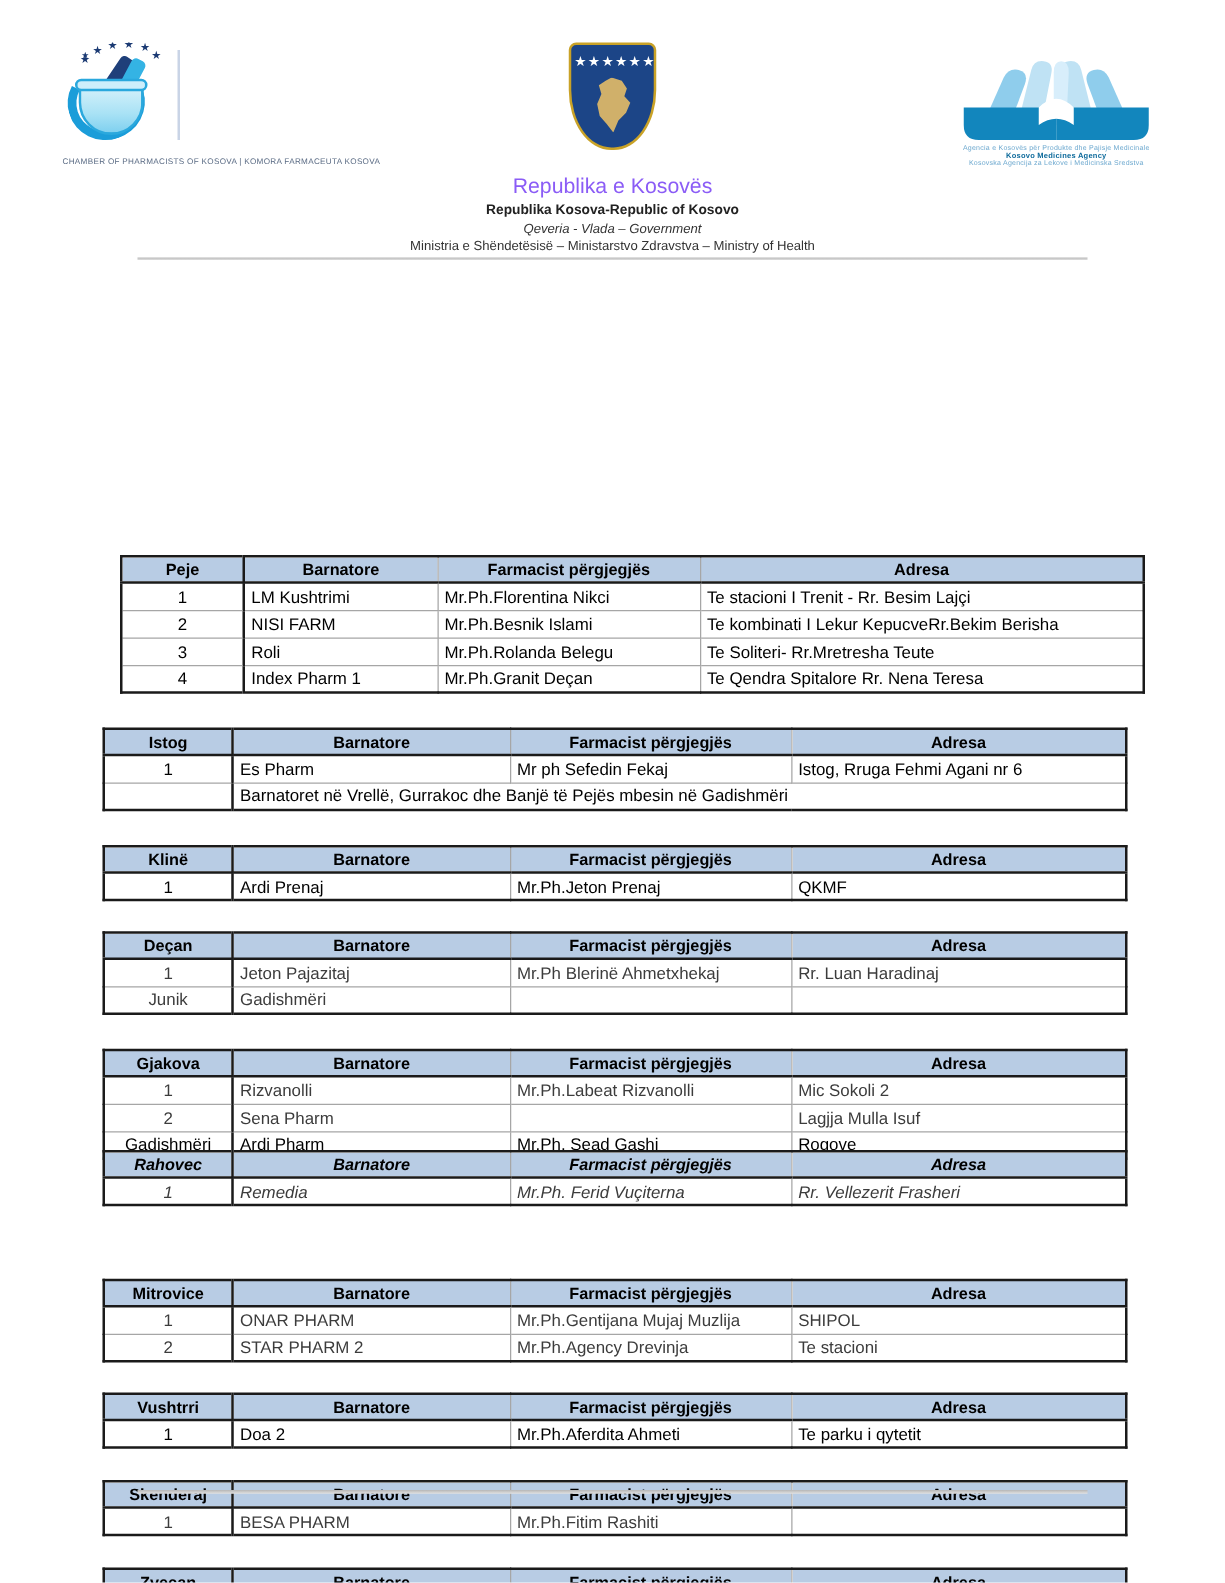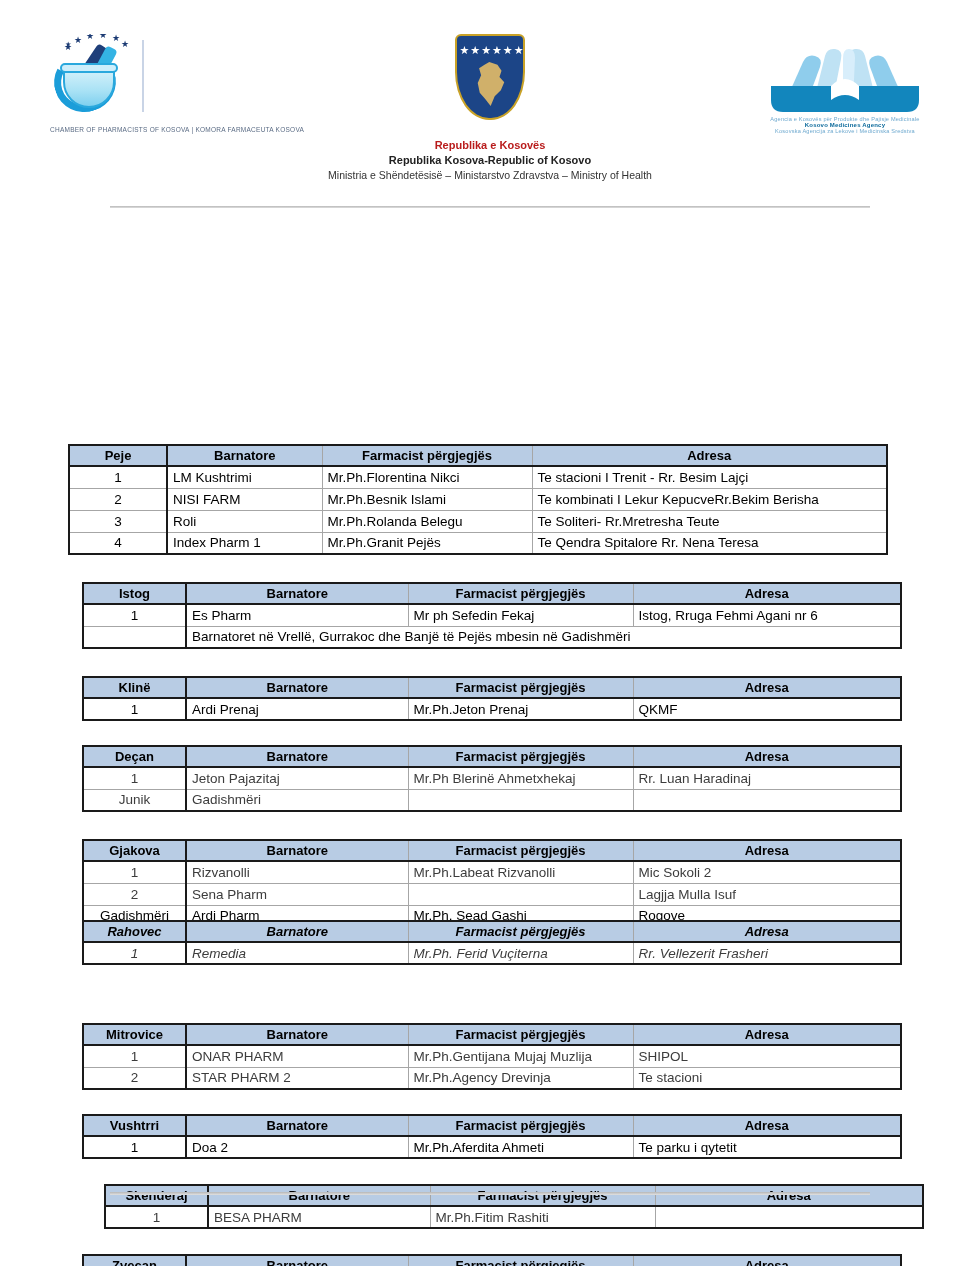--- a/index.html
+++ b/index.html
@@ -99,21 +99,21 @@
   .kosovo-map {
     position: absolute; left: 18px; top: 26px;
     width: 34px; height: 44px;
     background: #d0b06a;
     clip-path: polygon(42% 0%, 66% 6%, 78% 20%, 72% 34%, 86% 46%, 76% 64%, 58% 78%, 46% 100%, 30% 84%, 14% 70%, 8% 48%, 18% 30%, 12% 14%, 28% 6%);
   }
 
   .gov-text {
     position: absolute; left: 0; top: 138px; width: 980px; text-align: center;
   }
-  .gov-l1 { font-size: 11px; font-weight: bold; color:#b91c1c; line-height:1.35; }
+  .gov-l1 { font-size: 17px; font-weight: normal; color:#8b5cf6; line-height:1.35; }
   .gov-l2 { font-size: 11px; font-weight: bold; color:#222; line-height:1.35; }
   .gov-l3 { font-size: 10.5px; font-style: italic; color:#333; line-height:1.4; }
   .gov-l4 { font-size: 10.5px; color:#333; line-height:1.4; }
 
   .logo-right { position:absolute; left: 745px; top: 42px; width: 200px; height: 100px; }
   .kma-mark { position: relative; width: 200px; height: 72px; }
   .kma-txt { text-align:center; margin-top: 2px; }
   .kma-t1 { font-size: 5.6px; color:#6ea9cf; letter-spacing:.2px; }
   .kma-t2 { font-size: 6px; color:#0d6a9b; font-weight:bold; letter-spacing:.2px; }
   .kma-t3 { font-size: 5.6px; color:#6ea9cf; letter-spacing:.2px; }
@@ -194,20 +194,21 @@
   <div class="coat">
     <div class="shield">
       <div class="shield-stars">★★★★★★</div>
       <div class="kosovo-map"></div>
     </div>
   </div>
 
   <div class="gov-text">
     <div class="gov-l1">Republika e Kosovës</div>
     <div class="gov-l2">Republika Kosova-Republic of Kosovo</div>
+    <div class="gov-l3">Qeveria - Vlada – Government</div>
     <div class="gov-l4">Ministria e Shëndetësisë – Ministarstvo Zdravstva – Ministry of Health</div>
   </div>
 
   <div class="logo-right">
     <div class="kma-mark">
       <svg width="200" height="72" viewBox="0 0 200 72">
         <g>
           <path d="M42 56 L58 20 Q62 12 70 14 Q78 16 75 25 L62 60 Z" fill="#8fcdec"></path>
           <path d="M70 54 L80 14 Q82 6 90 7 Q98 8 96 17 L88 58 Z" fill="#bfe2f4"></path>
           <path d="M158 56 L142 20 Q138 12 130 14 Q122 16 125 25 L138 60 Z" fill="#8fcdec"></path>
@@ -223,21 +224,21 @@
       <div class="kma-t1">Agencia e Kosovës për Produkte dhe Pajisje Medicinale</div>
       <div class="kma-t2">Kosovo Medicines Agency</div>
       <div class="kma-t3">Kosovska Agencija za Lekove i Medicinska Sredstva</div>
     </div>
   </div>
 
   <div class="hr-top"></div>
 </div>
 
 <div class="tables" id="tables-root">
-    <table class="sheet" style="left: 68px; top: 236px; width: 818px;">
+    <table class="sheet" style="left: 96px; top: 236px; width: 818px;">
       <colgroup>
         <col style="width: 98px;">
         <col style="width: 155px;">
         <col style="width: 210px;">
         <col style="width: 355px;">
       </colgroup>
       <thead>
         <tr>
           <th class="colsep-strong">Peje</th>
           <th>Barnatore</th>
@@ -260,21 +261,21 @@
         </tr>
         <tr>
           <td class="num colsep-strong">3</td>
           <td class="">Roli</td>
           <td class="">Mr.Ph.Rolanda Belegu</td>
           <td class="">Te Soliteri- Rr.Mretresha Teute</td>
         </tr>
         <tr>
           <td class="num colsep-strong">4</td>
           <td class="">Index Pharm 1</td>
-          <td class="">Mr.Ph.Granit Pejës</td>
+          <td class="">Mr.Ph.Granit Deçan</td>
           <td class="">Te Qendra Spitalore Rr. Nena Teresa</td>
         </tr>
       </tbody>
     </table>
     <table class="sheet" style="left: 82px; top: 374px; width: 818px;">
       <colgroup>
         <col style="width: 103px;">
         <col style="width: 222px;">
         <col style="width: 225px;">
         <col style="width: 268px;">
@@ -461,21 +462,21 @@
       </thead>
       <tbody>
         <tr>
           <td class="num colsep-strong">1</td>
           <td class="">Doa 2</td>
           <td class="">Mr.Ph.Aferdita Ahmeti</td>
           <td class="">Te parku i qytetit</td>
         </tr>
       </tbody>
     </table>
-    <table class="sheet" style="left: 82px; top: 976px; width: 818px; margin-left: 22px;">
+    <table class="sheet" style="left: 82px; top: 976px; width: 818px;">
       <colgroup>
         <col style="width: 103px;">
         <col style="width: 222px;">
         <col style="width: 225px;">
         <col style="width: 268px;">
       </colgroup>
       <thead>
         <tr>
           <th class="colsep-strong">Skenderaj</th>
           <th>Barnatore</th>

